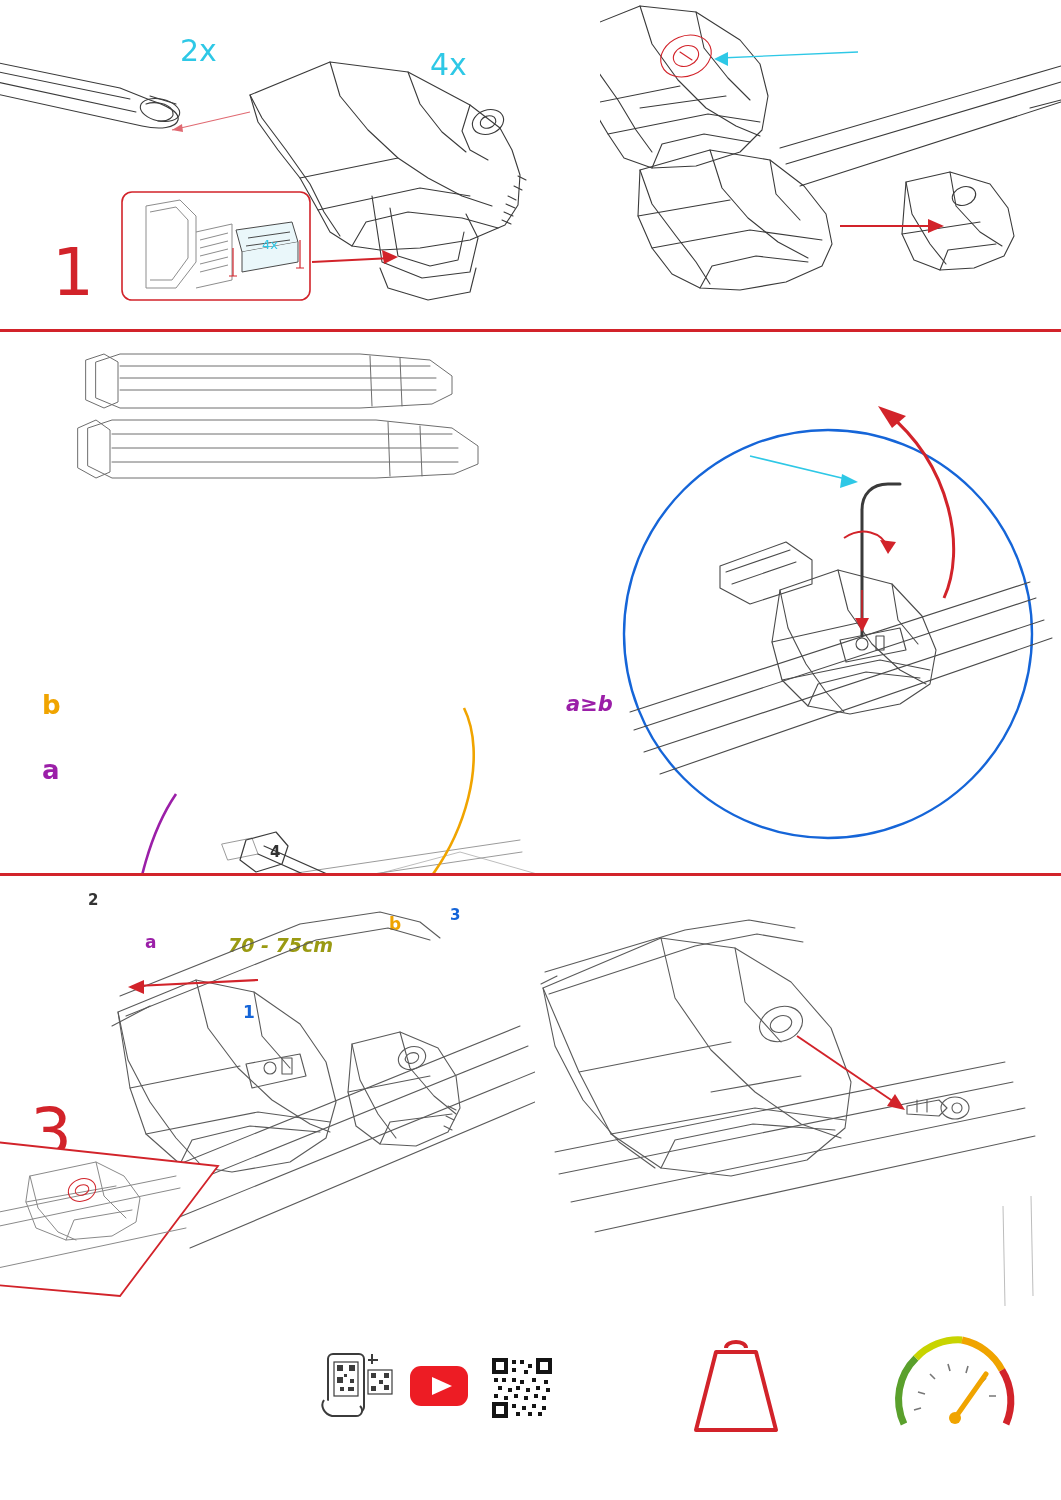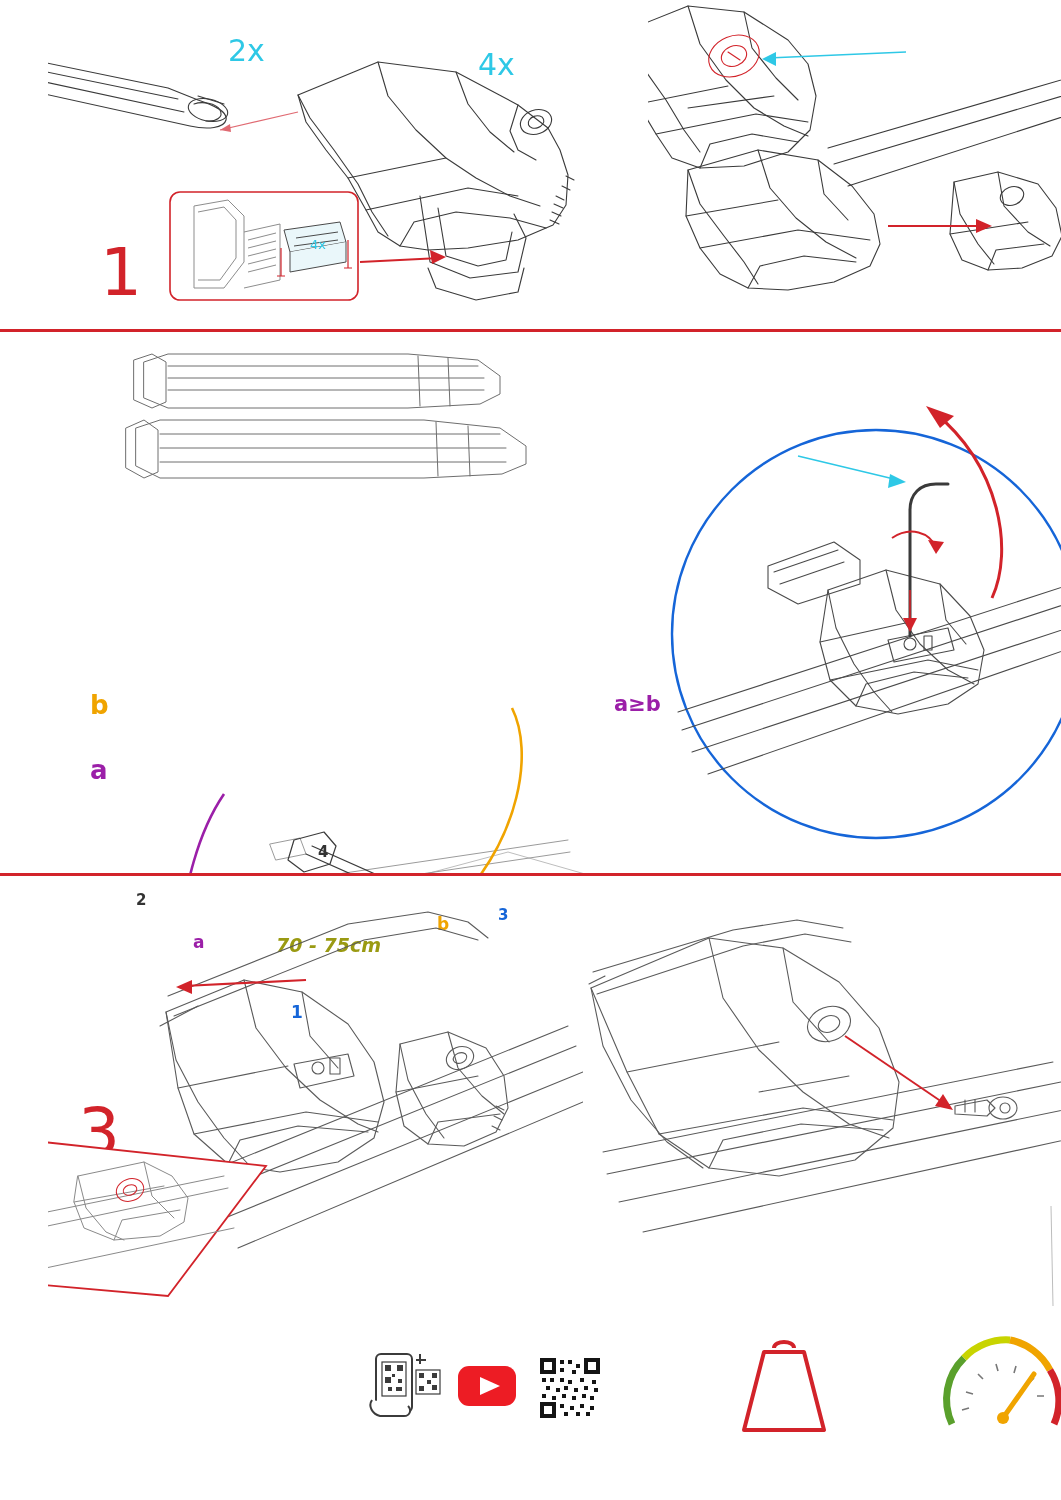--- a/index.html
+++ b/index.html
@@ -23,21 +23,21 @@
     position: absolute;
     left: 0;
     width: 1061px;
     height: 3px;
     background: #d2232a;
   }
   #rule1 { top: 329px; }
   #rule2 { top: 873px; }
 
   
-  .panel { position: absolute; margin-left: 48px; }
+  .panel { position: absolute; }
   #panel1 { left: 0;   top: 0;    width: 600px; height: 329px; }
   #panel2 { left: 600px; top: 0;  width: 461px; height: 329px; }
   #panel3 { left: 0;   top: 332px; width: 600px; height: 541px; }
   #panel4 { left: 600px; top: 332px; width: 461px; height: 541px; }
   #panel5 { left: 0;   top: 876px; width: 535px; height: 450px; }
   #panel6 { left: 535px; top: 876px; width: 526px; height: 450px; }
   #footer { left: 0; top: 1320px; width: 1061px; height: 180px; }
 
   
   .step-num {
@@ -63,21 +63,21 @@
   .violet{ color: #9b1fa8; }
   .orange{ color: #f0a400; }
   .olive { color: #9a9a12; }
 
   #lbl-2x-a { left: 180px; top: 36px;  font-size: 30px; }
   #lbl-4x-a { left: 430px; top: 50px;  font-size: 30px; }
   #lbl-4x-in{ left: 262px; top: 238px; font-size: 13px; color: #2ec8e6; }
 
   #lbl-b1 { left: 42px;  top: 360px; font-size: 26px; font-weight: bold; }
   #lbl-a1 { left: 42px;  top: 425px; font-size: 26px; font-weight: bold; }
-  #lbl-ab { left: 566px; top: 362px; font-size: 21px; font-weight: bold; }
+  #lbl-ab { left: 566px; top: 362px; font-size: 21px; font-weight: bold; font-style: italic; }
   #lbl-dist { left: 228px; top: 604px; font-size: 19px; font-style: italic; font-weight: bold; }
   #lbl-a2 { left: 145px; top: 602px; font-size: 17px; font-weight: bold; }
   #lbl-b2 { left: 389px; top: 584px; font-size: 17px; font-weight: bold; }
   #lbl-n2 { left: 88px;  top: 561px; font-size: 15px; font-weight: bold; color:#333; }
   #lbl-n3 { left: 450px; top: 576px; font-size: 15px; font-weight: bold; color:#1565d8; }
   #lbl-n4 { left: 270px; top: 513px; font-size: 15px; font-weight: bold; color:#333; }
   #lbl-n1 { left: 243px; top: 672px; font-size: 17px; font-weight: bold; color:#1565d8; }
   svg { display: block; }
 </style>
 </head>

